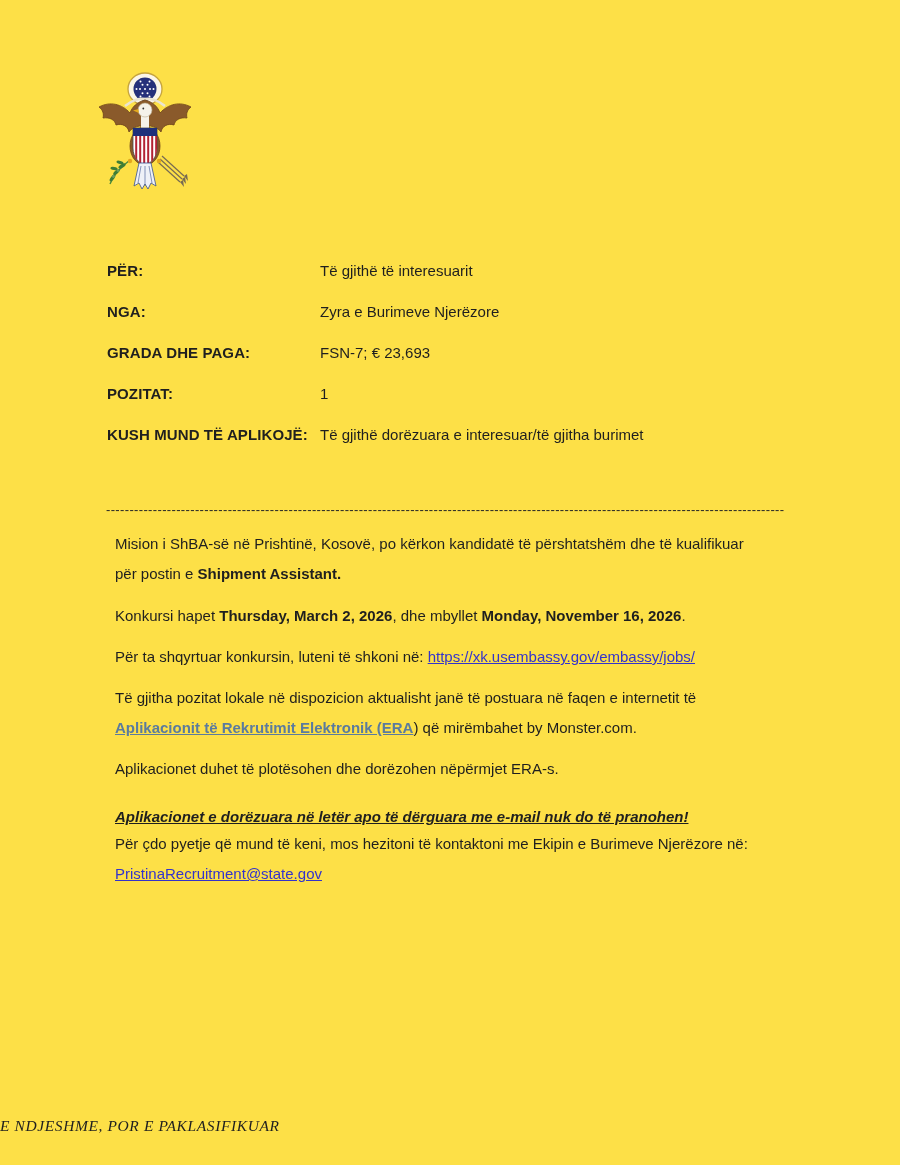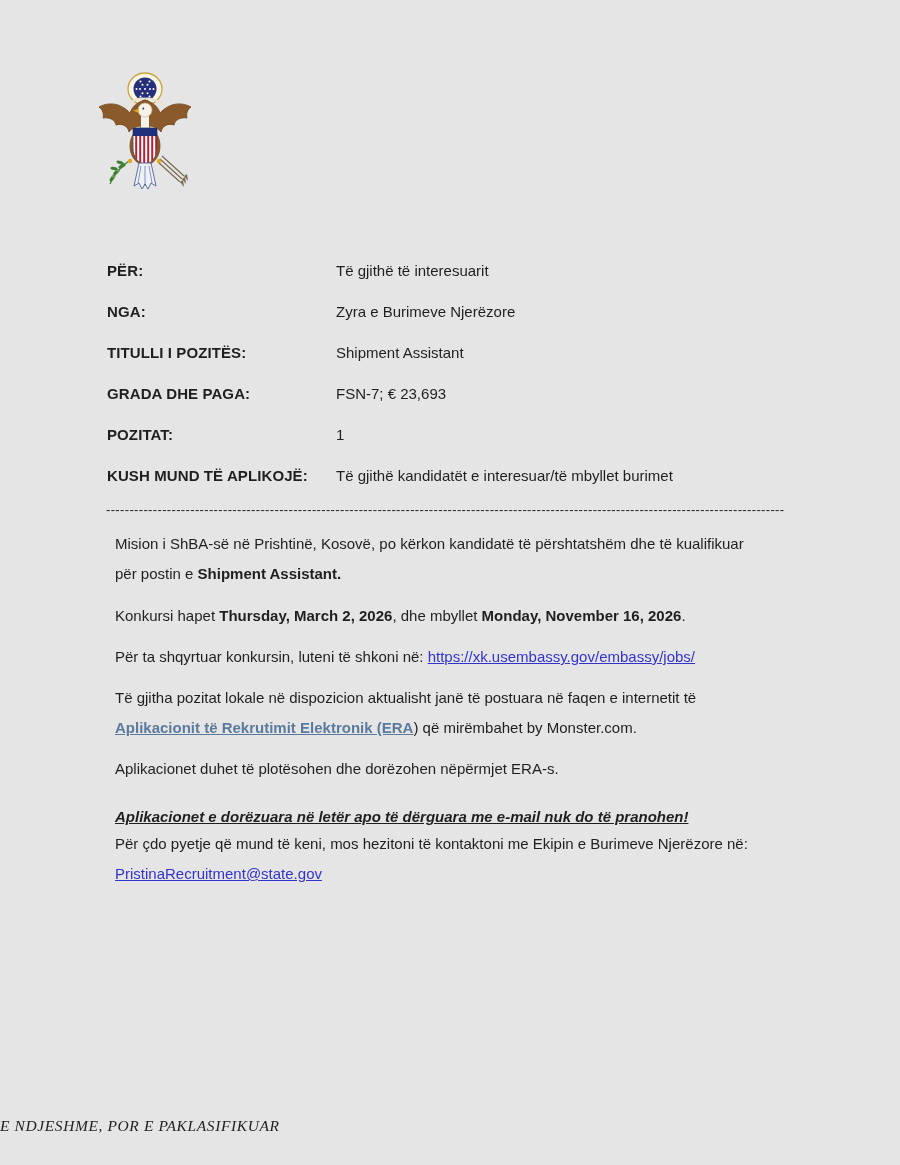--- a/index.html
+++ b/index.html
@@ -1,20 +1,20 @@
 <!DOCTYPE html>
 <html style="--link-blue: #3333cc; --era-blue: #5b7b9e;"><head>
 <meta charset="utf-8">
 <style>
   html, body { margin: 0; padding: 0; background: #ffffff; }
   .page {
     position: relative;
     width: 900px;
     height: 1165px;
-    background: #e5e5e5;
+    background: #fde047;
     font-family: "Liberation Sans", sans-serif;
     color: #1f1f1f;
     overflow: hidden;
   }
 
   
   .seal {
     position: absolute;
     left: 92px;
     top: 66px;
@@ -36,21 +36,21 @@
     margin-bottom: 22px;
     font-size: 15px;
     line-height: 19px;
   }
   .flabel {
     width: 213px;
     flex: 0 0 213px;
     font-weight: bold;
     letter-spacing: 0.1px;
   }
-  .fvalue { flex: 1; margin-left: 16px; }
+  .fvalue { flex: 1; }
 
   
   .sep {
     position: absolute;
     left: 106px;
     top: 502px;
     width: 678px;
     height: 17px;
     overflow: hidden;
     white-space: nowrap;
@@ -193,34 +193,30 @@
   <div class="fields">
     <div class="frow">
       <div class="flabel">PËR:</div>
       <div class="fvalue">Të gjithë të interesuarit</div>
     </div>
     <div class="frow">
       <div class="flabel">NGA:</div>
       <div class="fvalue">Zyra e Burimeve Njerëzore</div>
     </div>
     <div class="frow">
-      <div class="flabel">TITULLI I POZITËS:</div>
-      <div class="fvalue">Shipment Assistant</div>
-    </div>
-    <div class="frow">
       <div class="flabel">GRADA DHE PAGA:</div>
       <div class="fvalue">FSN-7; € 23,693</div>
     </div>
     <div class="frow">
       <div class="flabel">POZITAT:</div>
       <div class="fvalue">1</div>
     </div>
     <div class="frow">
       <div class="flabel">KUSH MUND TË APLIKOJË:</div>
-      <div class="fvalue">Të gjithë kandidatët e interesuar/të mbyllet burimet</div>
+      <div class="fvalue">Të gjithë dorëzuara e interesuar/të gjitha burimet</div>
     </div>
   </div>
 
   <div class="sep">------------------------------------------------------------------------------------------------------------------------------------------------------------</div>
 
   <div class="para p-intro">
     <span>Mision i ShBA-së në Prishtinë, Kosovë, po kërkon kandidatë të përshtatshëm dhe të kualifikuar</span><br>
     <span>për postin e </span><b>Shipment Assistant.</b>
   </div>
 

